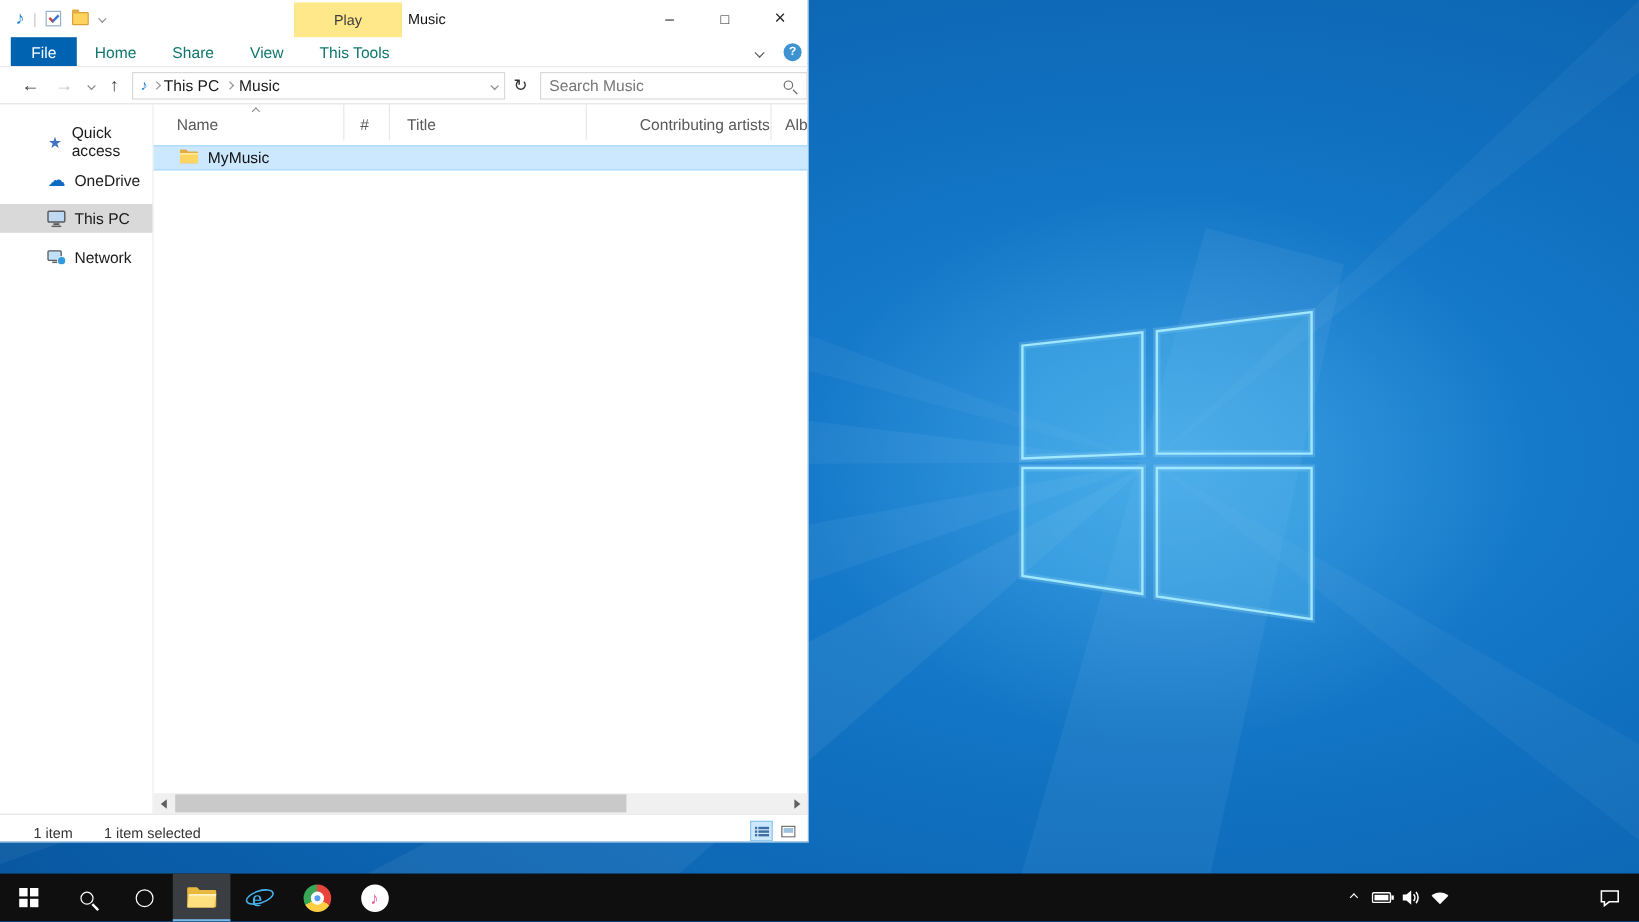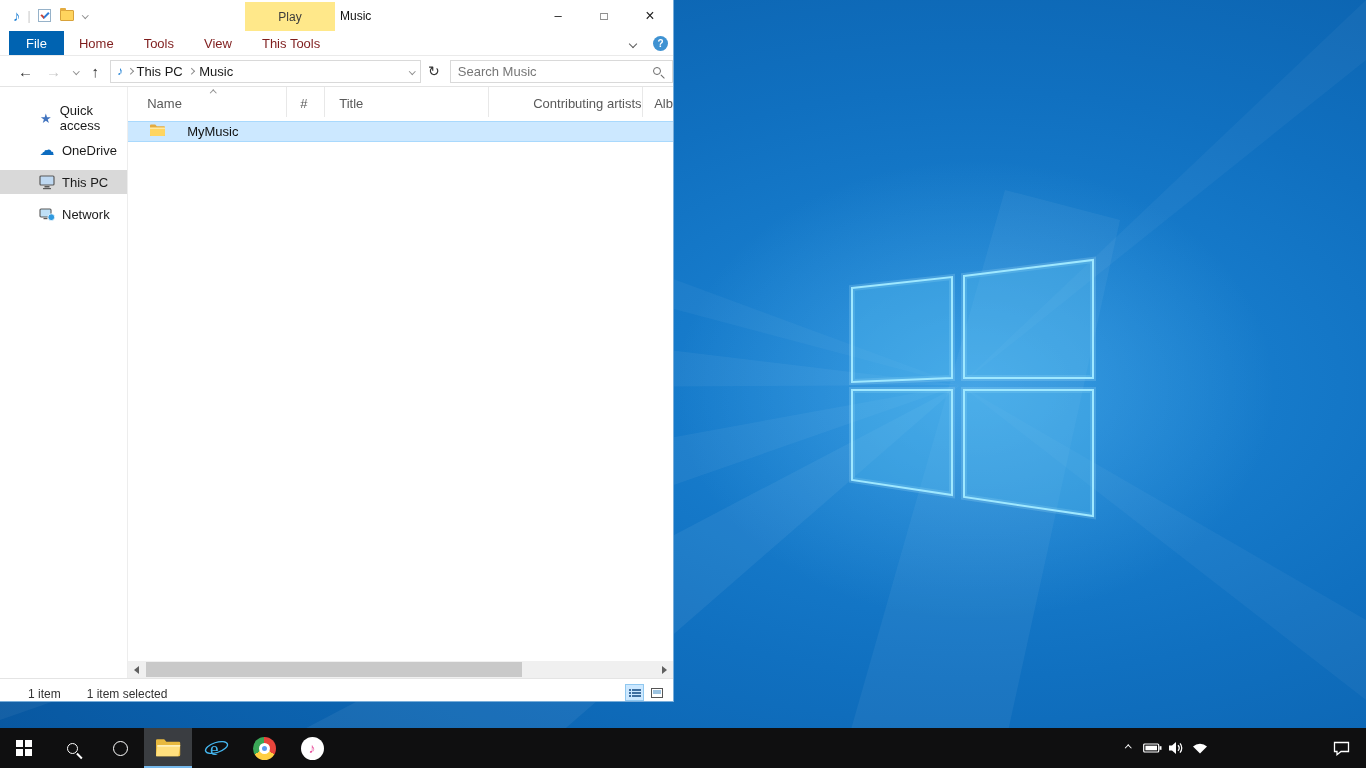--- a/index.html
+++ b/index.html
@@ -33,21 +33,21 @@
   .badge { position: absolute; left: 245px; top: 2px; width: 90px; height: 29px; background: #ffe88a;
            display: flex; align-items: center; justify-content: center; font-size: 12px; color: #3c3c3c; }
   .wtitle { position: absolute; left: 340px; top: 0; height: 31px; display: flex; align-items: center; font-size: 12px; color: #111; }
   .wcontrols { position: absolute; right: 0; top: 0; height: 31px; display: flex; }
   .wbtn { width: 46px; height: 31px; display: flex; align-items: center; justify-content: center; font-size: 13px; color: #222; }
   .wbtn.max { font-size: 12px; }
   .wbtn.close { font-size: 16px; }
 
   
   .tabs { position: absolute; top: 31px; left: 0; right: 0; height: 25px; display: flex; padding-left: 9px; border-bottom: 1px solid #eaeaea; }
-  .tab { display: flex; align-items: center; padding: 0 15px; height: 100%; color: #7f1d1d; }
+  .tab { display: flex; align-items: center; padding: 0 15px; height: 100%; color: #0f766e; }
   .tab.file { background: #0063b1; color: #fff; padding: 0 17px; }
   .ribbon-right { position: absolute; right: 5px; top: 31px; height: 25px; display: flex; align-items: center; gap: 12px; }
   .collapse-btn { display: flex; align-items: center; justify-content: center; width: 16px; height: 16px; }
   .help-btn { width: 15px; height: 15px; border-radius: 50%; background: #3f92d2; color: #fff; font-size: 10px; font-weight: bold;
               display: flex; align-items: center; justify-content: center; }
 
   
   .addr-row { position: absolute; top: 56px; left: 0; right: 0; height: 31px; display: flex; align-items: center; border-bottom: 1px solid #e4e4e4; }
   .nav-arrow { font-size: 15px; color: #333; line-height: 1; }
   .nav-arrow.disabled { color: #c7c7c7; }
@@ -79,21 +79,21 @@
   .cols { display: flex; height: 30px; position: relative; }
   .col { display: flex; align-items: flex-end; padding-bottom: 6px; color: #595959; border-right: 1px solid #e8e8e8; }
   .col:last-child { border-right: none; }
   .col-name { width: 159px; padding-left: 19px; position: relative; }
   .col-num { width: 38px; padding-left: 13px; }
   .col-title { width: 164px; padding-left: 14px; }
   .col-artists { width: 118px; padding-left: 8px; margin-left: 36px; }
   .col-album { flex: 1; padding-left: 11px; overflow: hidden; white-space: nowrap; }
   .sort-caret { position: absolute; top: 4px; left: 83px; }
   .rows { padding-top: 4px; }
-  .file-row { height: 21px; display: flex; align-items: center; padding-left: 21px; gap: 14px; }
+  .file-row { height: 21px; display: flex; align-items: center; padding-left: 21px; }
   .file-row.selected { background: #cce8ff; border-top: 1px solid #a9d9fd; border-bottom: 1px solid #a9d9fd; }
   .file-row .fname { margin-left: 7px; color: #111; }
 
   
   .hscroll { position: absolute; left: 0; right: 0; bottom: 0; height: 17px; background: #f0f0f0; display: flex; align-items: center; }
   .sb-arrow { width: 17px; display: flex; justify-content: center; }
   .tri-l { width: 0; height: 0; border-top: 4px solid transparent; border-bottom: 4px solid transparent; border-right: 5px solid #606060; }
   .tri-r { width: 0; height: 0; border-top: 4px solid transparent; border-bottom: 4px solid transparent; border-left: 5px solid #606060; }
   .sb-thumb { position: absolute; left: 18px; width: 376px; top: 1px; bottom: 1px; background: #c9c9c9; }
   .sb-arrow.right { position: absolute; right: 0; }
@@ -196,21 +196,21 @@
     </div>
 
     <div class="tabs">
       <div class="tab file">
           <span>File</span>
         </div>
       <div class="tab">
           <span>Home</span>
         </div>
       <div class="tab">
-          <span>Tools</span>
+          <span>Share</span>
         </div>
       <div class="tab">
           <span>View</span>
         </div>
       <div class="tab">
           <span>This Tools</span>
         </div>
     </div>
     <div class="ribbon-right">
       <span class="collapse-btn">

